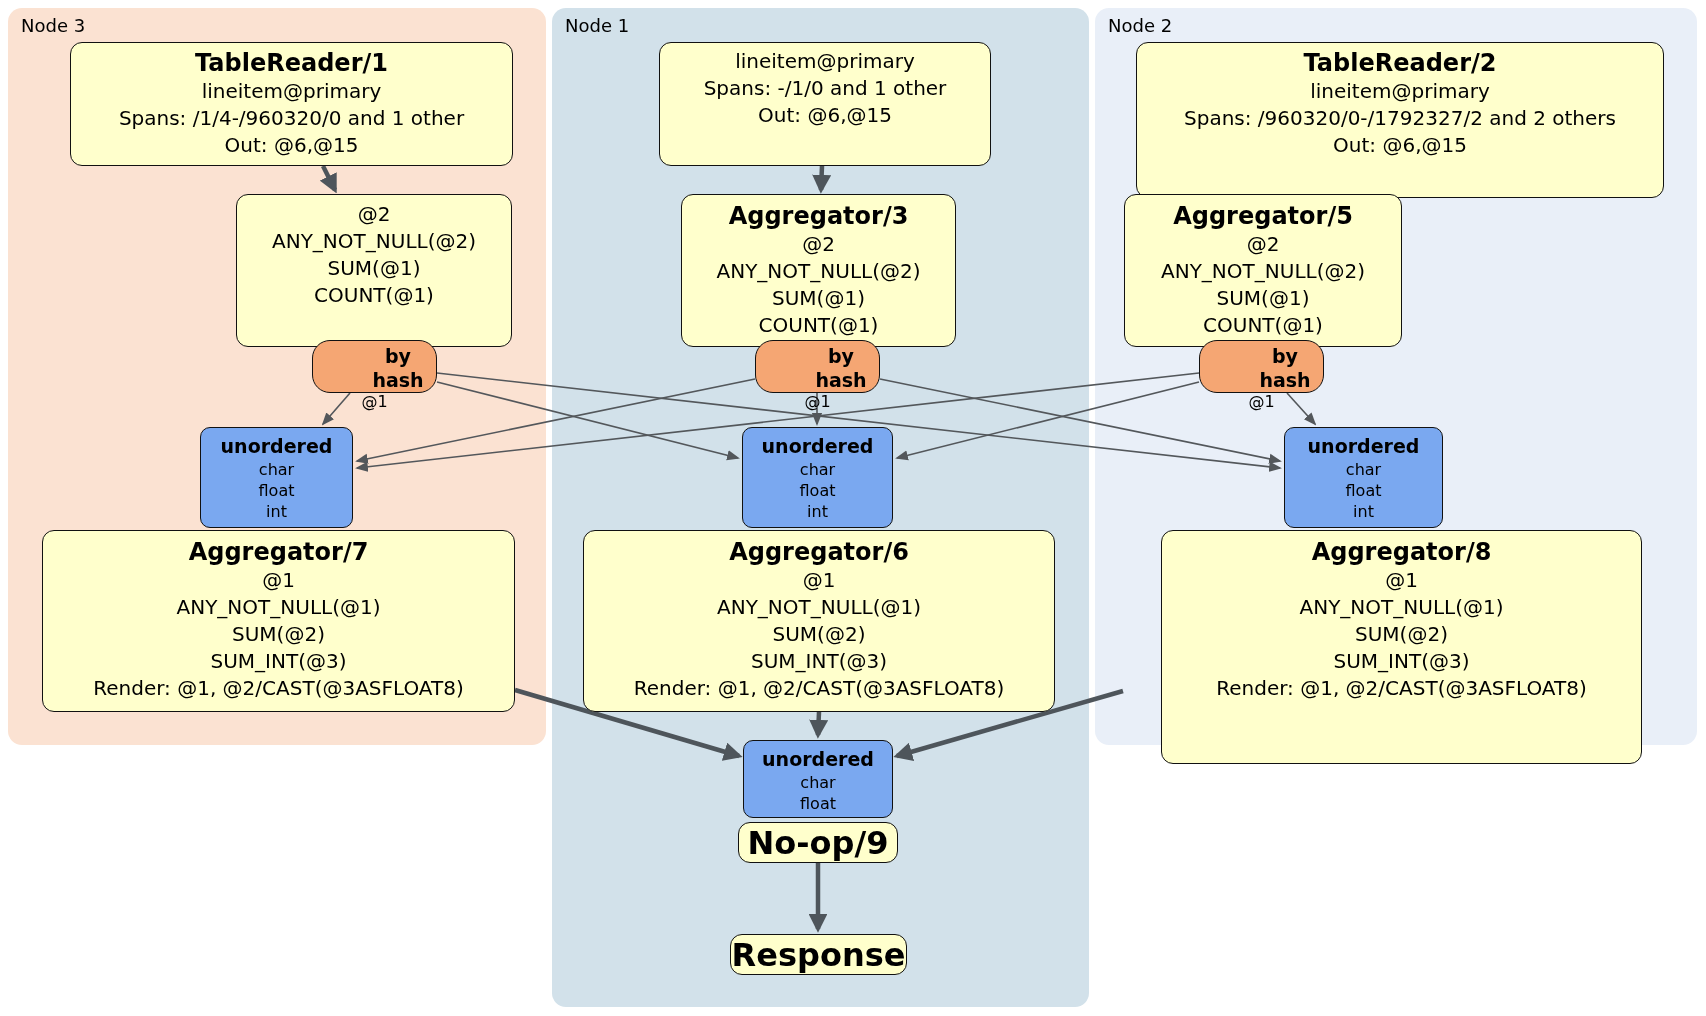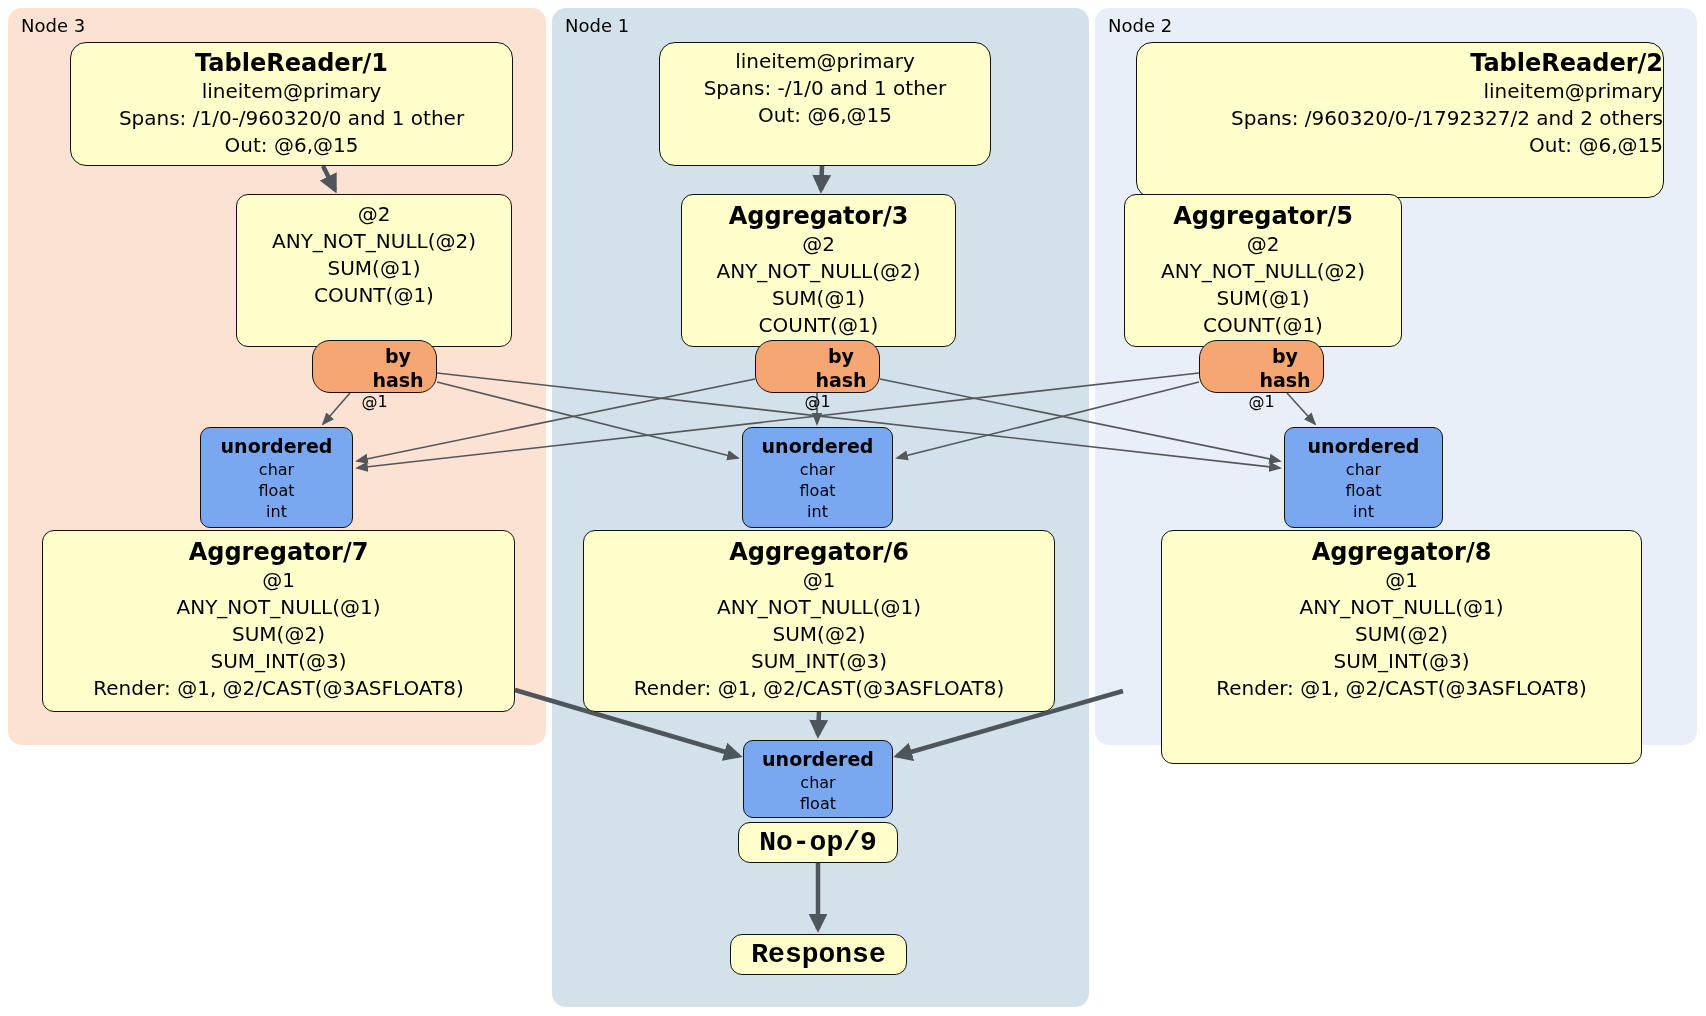--- a/index.html
+++ b/index.html
@@ -33,21 +33,21 @@
     position: absolute;
     box-sizing: border-box;
     background: #ffffcc;
     border: 1.6px solid #111;
     border-radius: 12px;
     text-align: center;
     z-index: 2;
   }
   .box .t  { font-weight: bold; font-size: 24px; line-height: 30px; }
   .box .l  { font-size: 20px; line-height: 27px; }
-  .proc-tr  { padding-top: 5px; border-radius: 16px; }
+  .proc-tr  { padding-top: 5px; }
   .proc-agg { padding-top: 6px; }
   .router {
     background: #f5a673;
     border-radius: 18px;
     z-index: 3;
     padding-top: 3px;
   }
   .router .t { font-size: 19px; line-height: 24px; padding-left: 47px; }
   .router .l { font-size: 16px; line-height: 20px; }
   .sync {
@@ -55,21 +55,21 @@
     border-radius: 10px;
     padding-top: 6px;
   }
   .sync .t { font-size: 19px; line-height: 25px; }
   .sync .l { font-size: 16px; line-height: 21px; }
   .pill {
     display: flex;
     align-items: center;
     justify-content: center;
   }
-  .pill .t { font-size: 28px; font-family: Liberation Mono, monospace; }
+  .pill .t { font-size: 32px; }
 </style>
 </head>
 <body>
 
 <div class="canvas">
 
   <div class="region" style="left:8px; top:8px; width:538px; height:737px; background:#fbe2d2;">
     <span class="region-label">Node 3</span>
   </div>
   <div class="region" style="left:552px; top:8px; width:537px; height:999px; background:#d2e1ea;">
@@ -106,29 +106,29 @@
       <line x1="755" y1="379" x2="357" y2="461" marker-end="url(#ah-small)"></line>
       <line x1="880" y1="379" x2="1280" y2="461" marker-end="url(#ah-small)"></line>
       <line x1="1199" y1="373" x2="357" y2="468" marker-end="url(#ah-small)"></line>
       <line x1="1199" y1="382" x2="897" y2="458" marker-end="url(#ah-small)"></line>
     </g>
   </svg>
 
   <div class="box proc-tr" style="left:70px; top:42px; width:443px; height:124px;">
     <div class="t">TableReader/1</div>
     <div class="l">lineitem@primary</div>
-    <div class="l">Spans: /1/0-/960320/0 and 1 other</div>
+    <div class="l">Spans: /1/4-/960320/0 and 1 other</div>
     <div class="l">Out: @6,@15</div>
   </div>
   <div class="box proc-tr" style="left:659px; top:42px; width:332px; height:124px;">
     <div class="l">lineitem@primary</div>
     <div class="l">Spans: -/1/0 and 1 other</div>
     <div class="l">Out: @6,@15</div>
   </div>
-  <div class="box proc-tr" style="left:1136px; top:42px; width:528px; height:156px;text-align:right;">
+  <div class="box proc-tr" style="left:1136px; top:42px; width:528px; height:156px;">
     <div class="t">TableReader/2</div>
     <div class="l">lineitem@primary</div>
     <div class="l">Spans: /960320/0-/1792327/2 and 2 others</div>
     <div class="l">Out: @6,@15</div>
   </div>
 
   <div class="box proc-agg" style="left:236px; top:194px; width:276px; height:153px;">
     <div class="l">@2</div>
     <div class="l">ANY_NOT_NULL(@2)</div>
     <div class="l">SUM(@1)</div>

